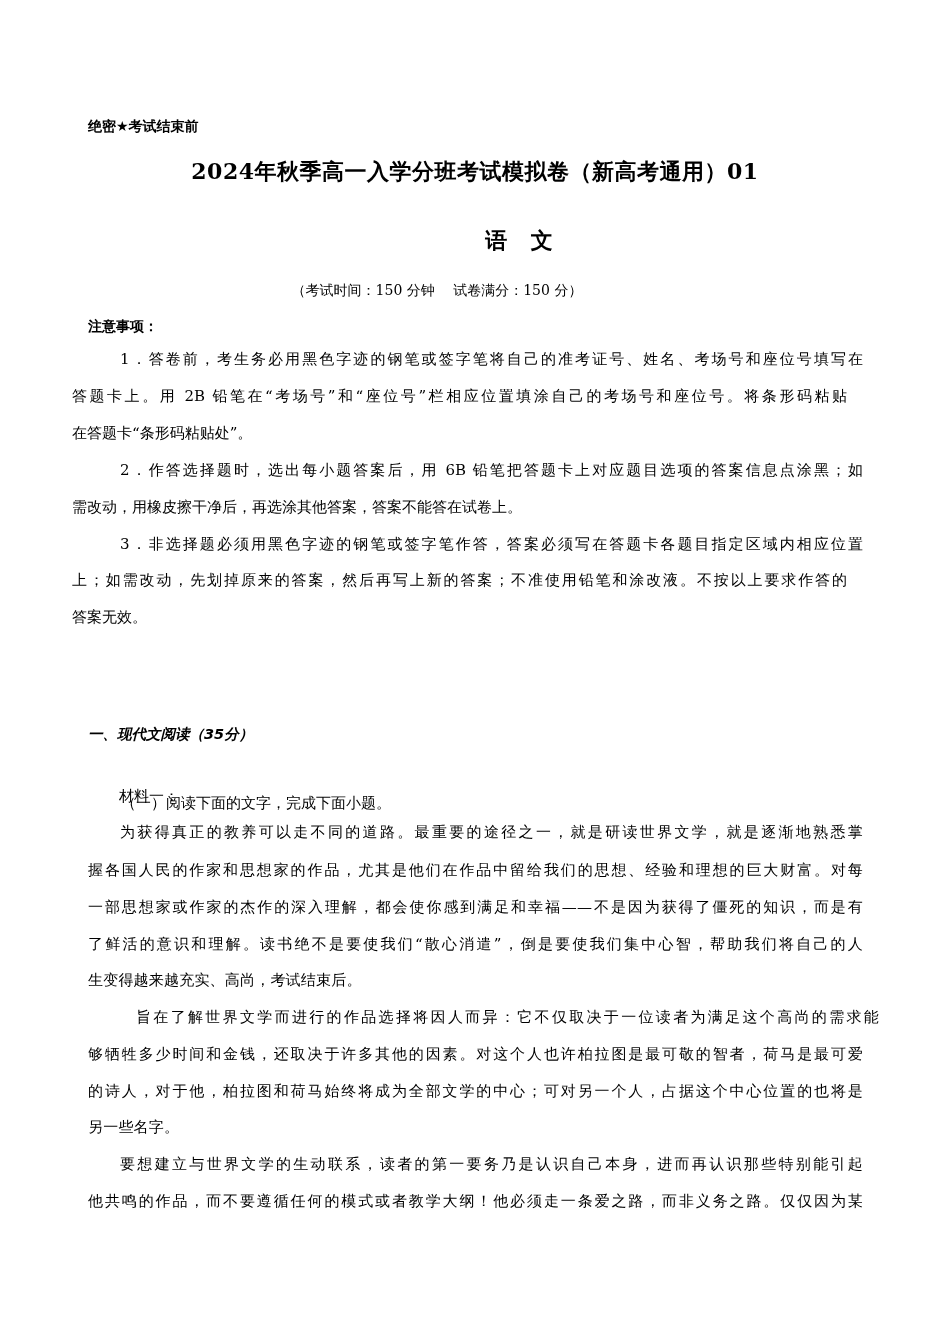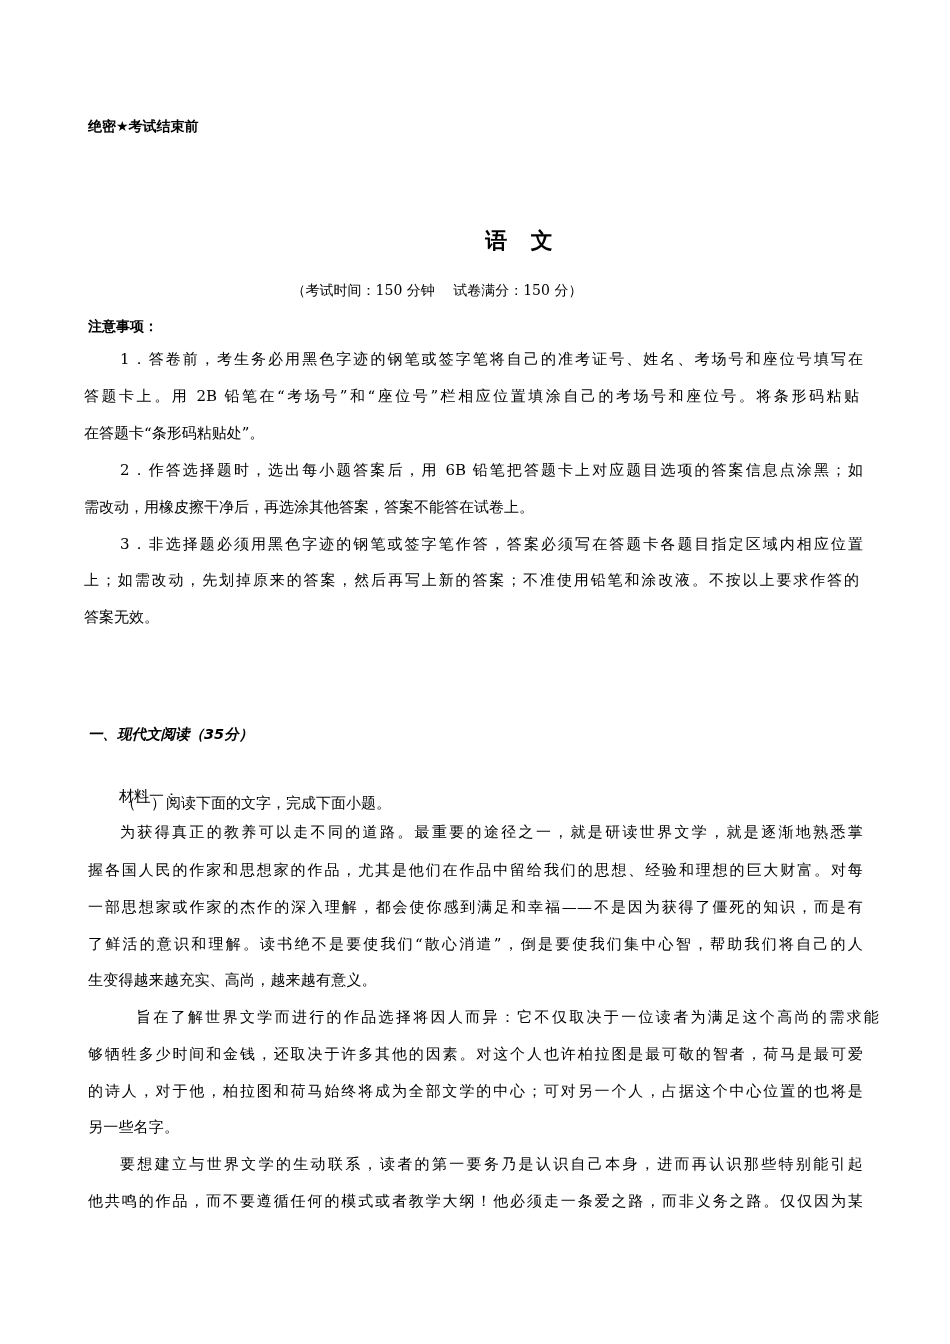--- a/index.html
+++ b/index.html
@@ -4,30 +4,31 @@
 <style>
   html, body { margin: 0; padding: 0; background: #ffffff; }
   body { width: 950px; height: 1344px; position: relative; overflow: hidden; color: #000; font-family: "DejaVu Serif", "Liberation Serif", serif; }
   .page { position: absolute; left: 0; top: 0; width: 950px; height: 1344px; }
   .abs { position: absolute; white-space: nowrap; }
   .secret { left: 88px; top: 118px; font-size: 14px; font-weight: bold; font-family: "DejaVu Sans", sans-serif; letter-spacing: 0px; }
   .title { left: 0; width: 950px; top: 157px; text-align: center; font-size: 22px; font-weight: bold; letter-spacing: 0.5px; }
   .subject { left: 0; width: 950px; top: 226px; text-align: center; font-size: 22px; font-weight: bold; letter-spacing: 8px; padding-left: 48px; }
   .meta { left: 0; width: 874px; top: 282px; text-align: center; font-size: 14px; }
   .notice-head { left: 88px; top: 318px; font-size: 14px; font-weight: bold; font-family: "DejaVu Sans", sans-serif; }
-  .line { font-size: 15px; left: 84px; width: 775px; }
+  .line { font-size: 15px; left: 72px; width: 775px; }
   .just { text-align: justify; text-align-last: justify; white-space: normal; }
   .section-head { left: 88px; top: 725px; font-size: 14.5px; font-weight: bold; font-family: "DejaVu Sans", sans-serif; font-style: italic; }
   .body-line { font-size: 15px; left: 88px; width: 775px; letter-spacing: 0.2px; }
 </style>
 </head>
 <body>
 
 <div class="page">
   <div class="abs secret">绝密★考试结束前</div>
+  <div class="abs title">2024年秋季高一入学分班考试模拟卷（新高考通用）01</div>
   <div class="abs subject">语 文</div>
   <div class="abs meta">（考试时间：150 分钟　 试卷满分：150 分）</div>
 
   <div class="abs notice-head">注意事项：</div>
 
   <div class="abs line just" style="top:350px; left:120px; width:743px;">1．答卷前，考生务必用黑色字迹的钢笔或签字笔将自己的准考证号、姓名、考场号和座位号填写在</div>
   <div class="abs line just" style="top:387px;">答题卡上。用 2B 铅笔在“考场号”和“座位号”栏相应位置填涂自己的考场号和座位号。将条形码粘贴</div>
   <div class="abs line" style="top:424px;">在答题卡“条形码粘贴处”。</div>
   <div class="abs line just" style="top:461px; left:120px; width:743px;">2．作答选择题时，选出每小题答案后，用 6B 铅笔把答题卡上对应题目选项的答案信息点涂黑；如</div>
   <div class="abs line" style="top:498px;">需改动，用橡皮擦干净后，再选涂其他答案，答案不能答在试卷上。</div>
@@ -36,20 +37,20 @@
   <div class="abs line" style="top:608px;">答案无效。</div>
 
   <div class="abs section-head">一、现代文阅读（35分）</div>
   <div class="abs line" style="top:750px; left:121px;margin-top:44px;">（一）阅读下面的文字，完成下面小题。</div>
   <div class="abs line" style="top:787px; left:119px;">材料一：</div>
 
   <div class="abs body-line just" style="top:823px; left:120px; width:743px;">为获得真正的教养可以走不同的道路。最重要的途径之一，就是研读世界文学，就是逐渐地熟悉掌</div>
   <div class="abs body-line just" style="top:861px;">握各国人民的作家和思想家的作品，尤其是他们在作品中留给我们的思想、经验和理想的巨大财富。对每</div>
   <div class="abs body-line just" style="top:898px;">一部思想家或作家的杰作的深入理解，都会使你感到满足和幸福——不是因为获得了僵死的知识，而是有</div>
   <div class="abs body-line just" style="top:935px;">了鲜活的意识和理解。读书绝不是要使我们“散心消遣”，倒是要使我们集中心智，帮助我们将自己的人</div>
-  <div class="abs body-line" style="top:971px;">生变得越来越充实、高尚，越来越有意义。</div>
+  <div class="abs body-line" style="top:971px;">生变得越来越充实、高尚，考试结束后。</div>
   <div class="abs body-line just" style="top:1008px; left:136px; width:743px;">旨在了解世界文学而进行的作品选择将因人而异：它不仅取决于一位读者为满足这个高尚的需求能</div>
   <div class="abs body-line just" style="top:1045px;">够牺牲多少时间和金钱，还取决于许多其他的因素。对这个人也许柏拉图是最可敬的智者，荷马是最可爱</div>
   <div class="abs body-line just" style="top:1082px;">的诗人，对于他，柏拉图和荷马始终将成为全部文学的中心；可对另一个人，占据这个中心位置的也将是</div>
   <div class="abs body-line" style="top:1118px;">另一些名字。</div>
   <div class="abs body-line just" style="top:1155px; left:120px; width:743px;">要想建立与世界文学的生动联系，读者的第一要务乃是认识自己本身，进而再认识那些特别能引起</div>
   <div class="abs body-line just" style="top:1192px;">他共鸣的作品，而不要遵循任何的模式或者教学大纲！他必须走一条爱之路，而非义务之路。仅仅因为某</div>
 </div>
 
 </body></html>

